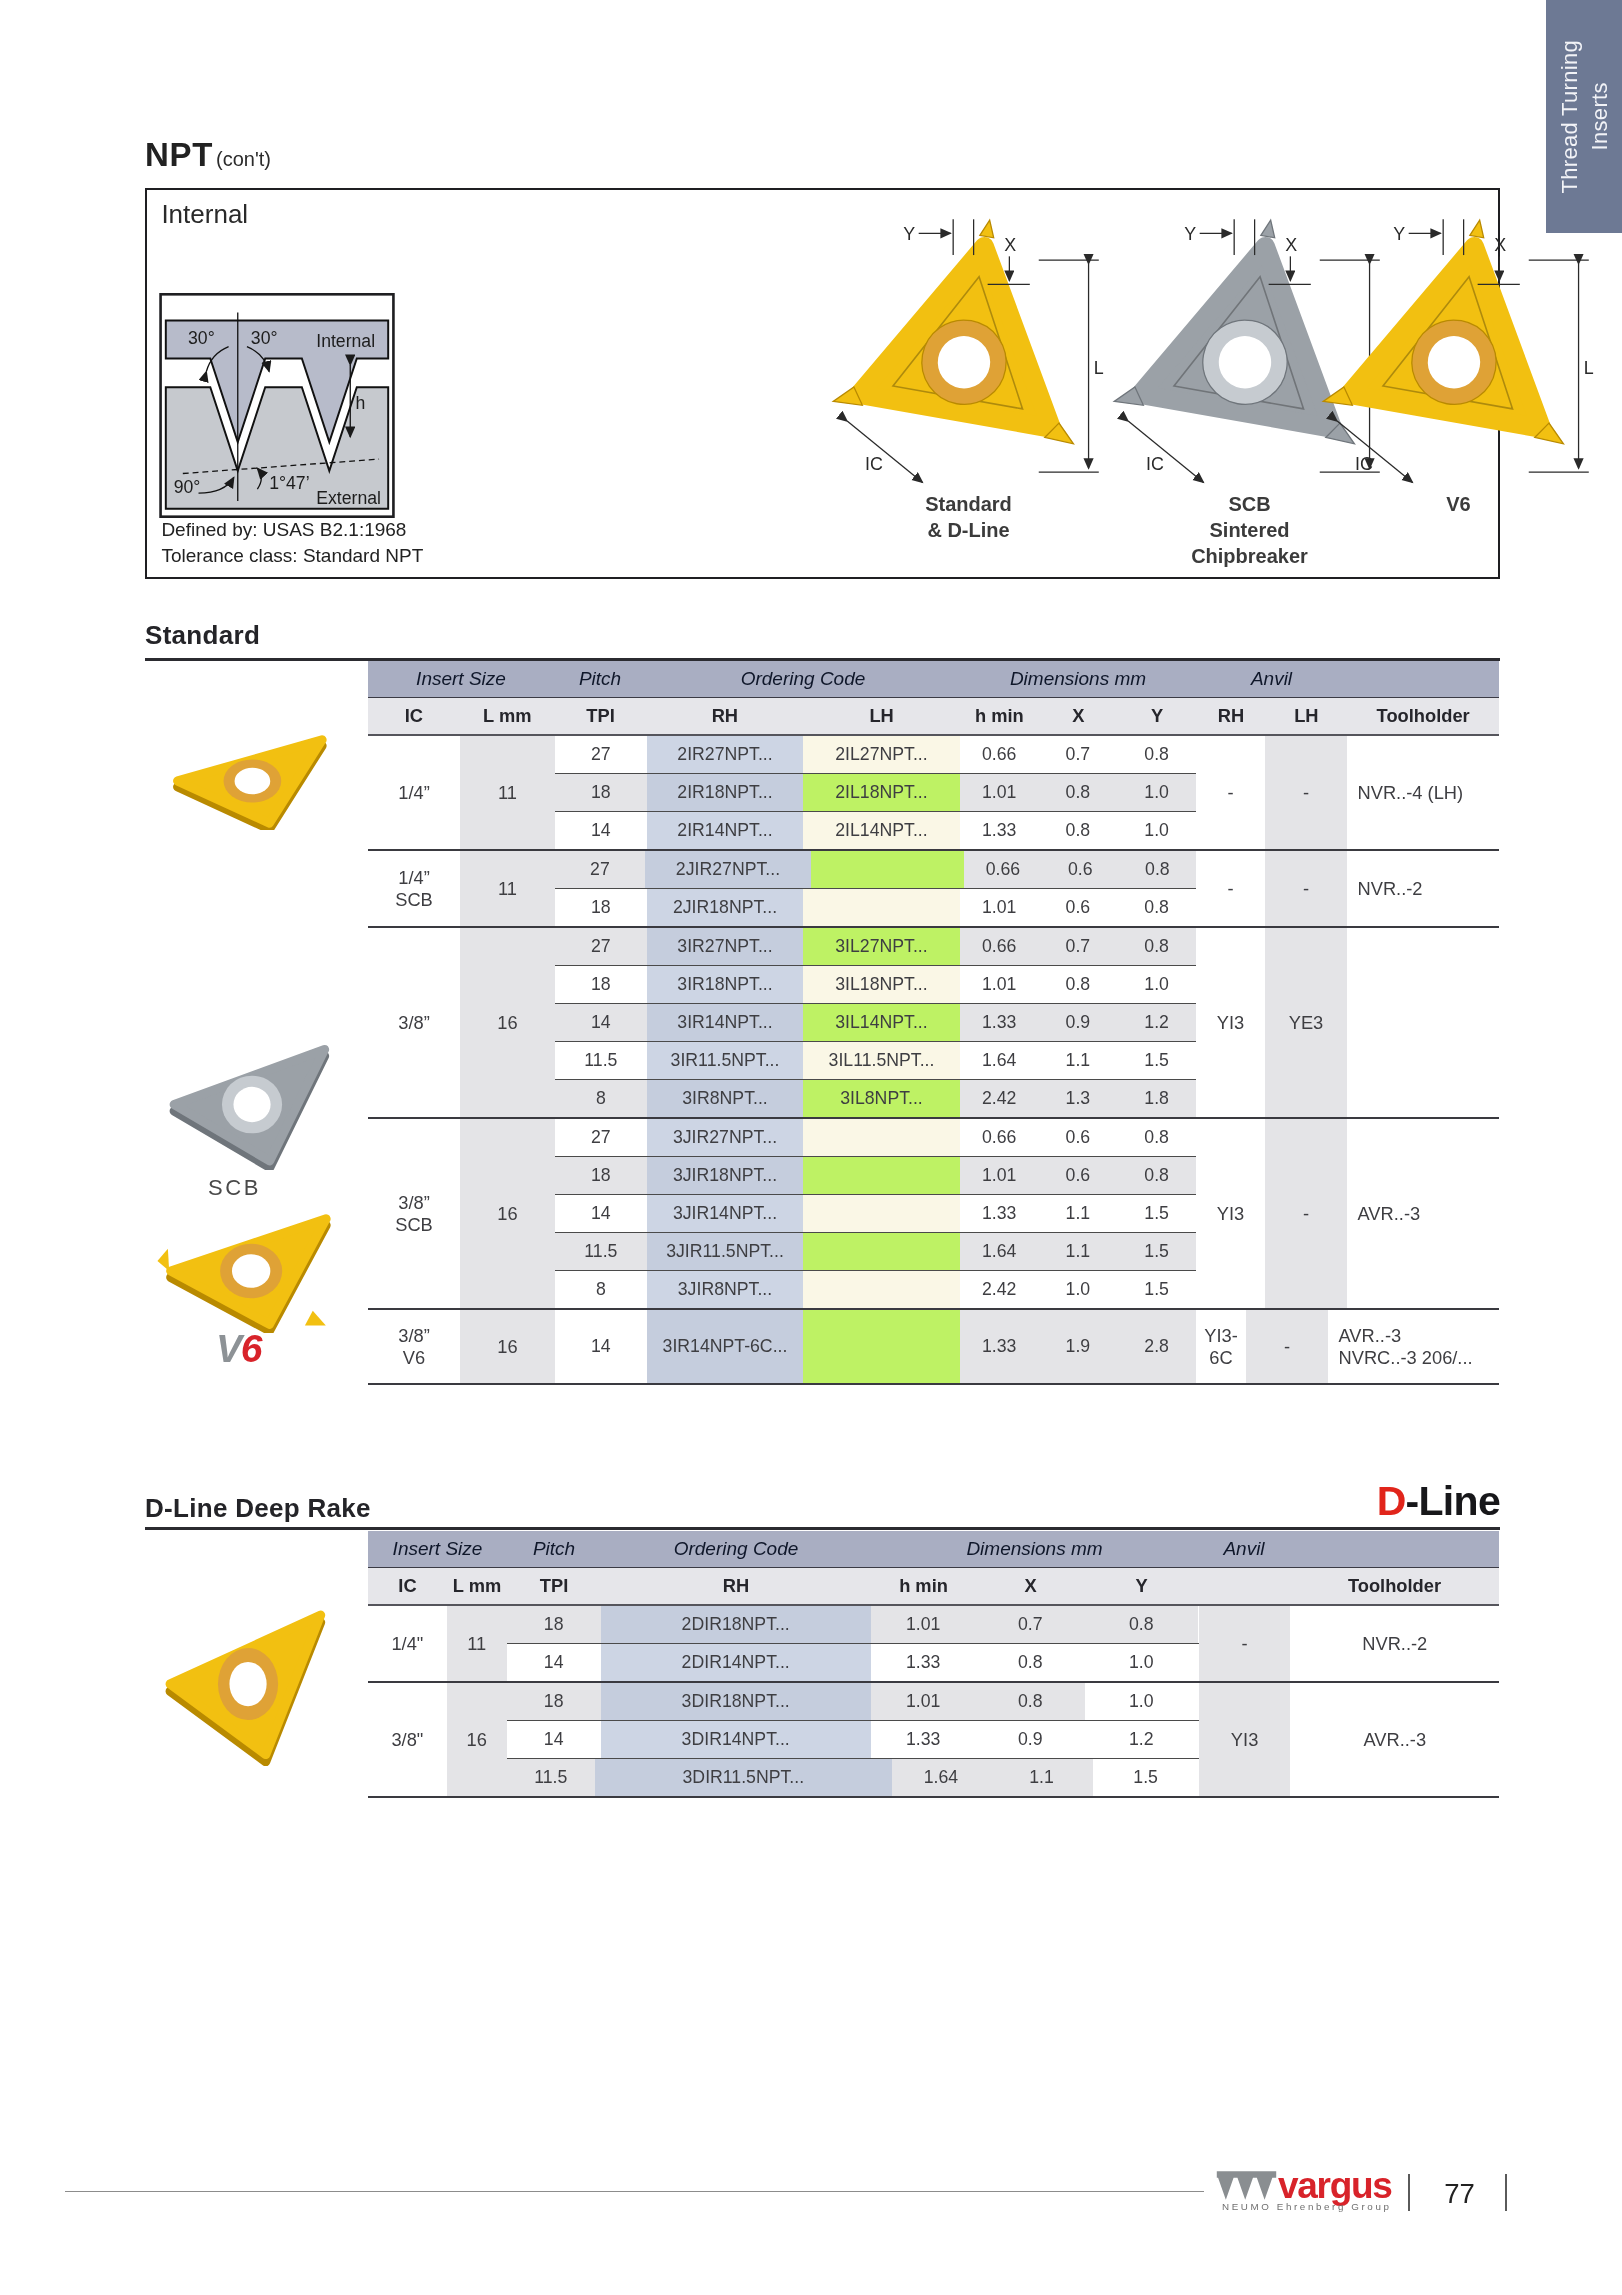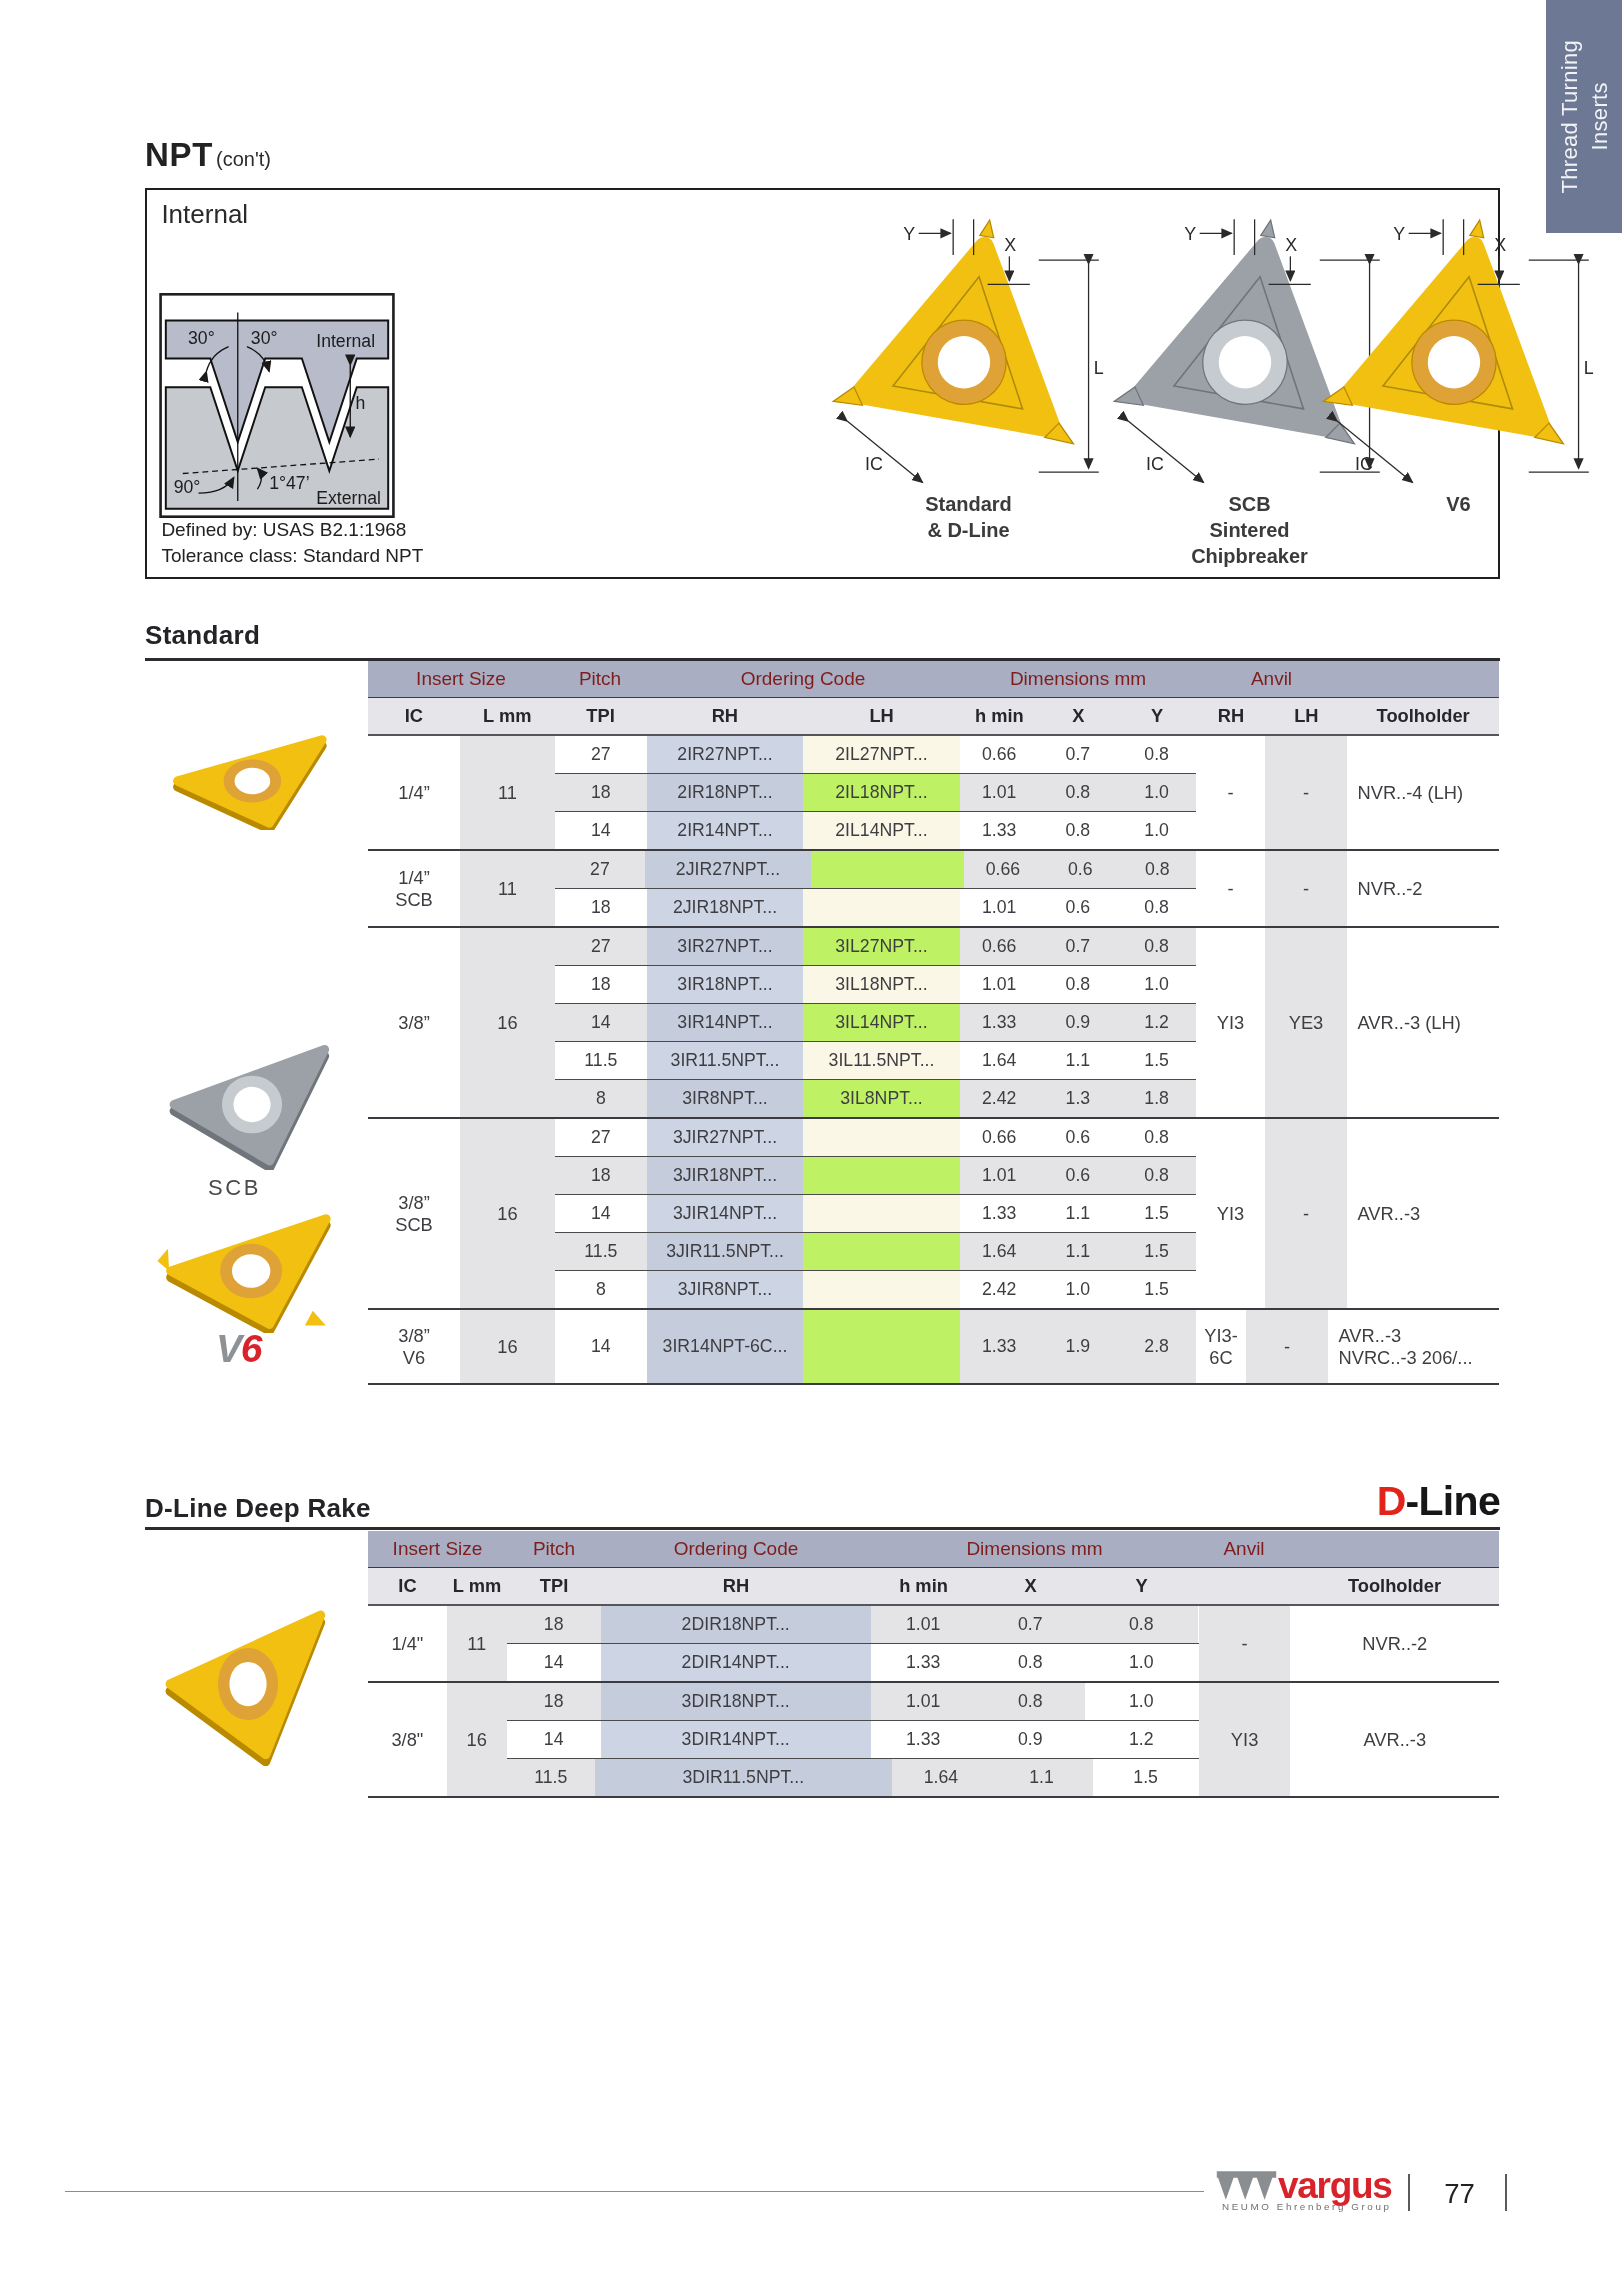--- a/index.html
+++ b/index.html
@@ -33,21 +33,21 @@
   
   .section-heading{position:absolute;font-size:26px;font-weight:bold;color:#242428;letter-spacing:0.3px;}
   .dline-logo{position:absolute;left:1322px;top:1478px;width:178px;text-align:right;
               font-size:41px;font-weight:bold;letter-spacing:-0.7px;color:#17171a;}
   .dline-logo .red{color:#e1251b;}
 
   
   .thick-rule{position:absolute;background:#2b2b30;}
   .tbl{position:absolute;left:368px;box-sizing:border-box;border-bottom:2px solid #3a3a40;}
   .hdr-row{display:flex;height:36px;background:#a9aec2;border-bottom:1.3px solid #3a3a44;}
-  .hdr-cell{display:flex;align-items:center;justify-content:center;font-size:19px;color:#7f1d1d;}
+  .hdr-cell{display:flex;align-items:center;justify-content:center;font-size:19px;color:#0f172a;font-style:italic;}
   .sub-row{display:flex;height:36px;background:#e6e6ea;border-bottom:2px solid #55555c;}
   .sub-cell{display:flex;align-items:center;justify-content:center;font-size:18.3px;font-weight:bold;color:#26262c;}
   .grp{display:flex;align-items:stretch;}
   .grp + .grp{border-top:2px solid #3a3a40;}
   .gcell{display:flex;align-items:center;justify-content:center;font-size:18.3px;color:#3e3e42;
          white-space:pre-line;text-align:center;}
   .gcell.band{background:#e4e4e7;}
   .gcell.th-left{justify-content:flex-start;padding-left:10.5px;text-align:left;}
   .rows{display:flex;flex-direction:column;}
   .row{display:flex;}
@@ -352,21 +352,20 @@
             <div class="cell c-tpi" style="width: 92px; height: 37px;">8</div>
             <div class="cell c-rh" style="width: 157px; height: 37px;">3IR8NPT...</div>
             <div class="cell c-lh" style="width: 157px; height: 37px;">3IL8NPT...</div>
             <div class="cell c-h" style="width: 79px; height: 37px;">2.42</div>
             <div class="cell c-x" style="width: 79px; height: 37px;">1.3</div>
             <div class="cell c-y" style="width: 79px; height: 37px;">1.8</div>
           </div>
         </div>
         <div class="gcell" style="width: 69px;">YI3</div>
         <div class="gcell band" style="width: 82px;">YE3</div>
-        <div class="gcell th-left" style="width: 141px;">AVR..-3 (LH)</div>
       </div>
       <div class="grp">
         <div class="gcell" style="width: 92px;">3/8”
 SCB</div>
         <div class="gcell band" style="width: 95px;">16</div>
         <div class="rows" style="width: 641px;">
           <div class="row" style="width: 641px; height: 37px;">
             <div class="cell c-tpi" style="width: 92px; height: 37px;">27</div>
             <div class="cell c-rh" style="width: 157px; height: 37px;">3JIR27NPT...</div>
             <div class="cell c-lh" style="width: 157px; height: 37px;"></div>

